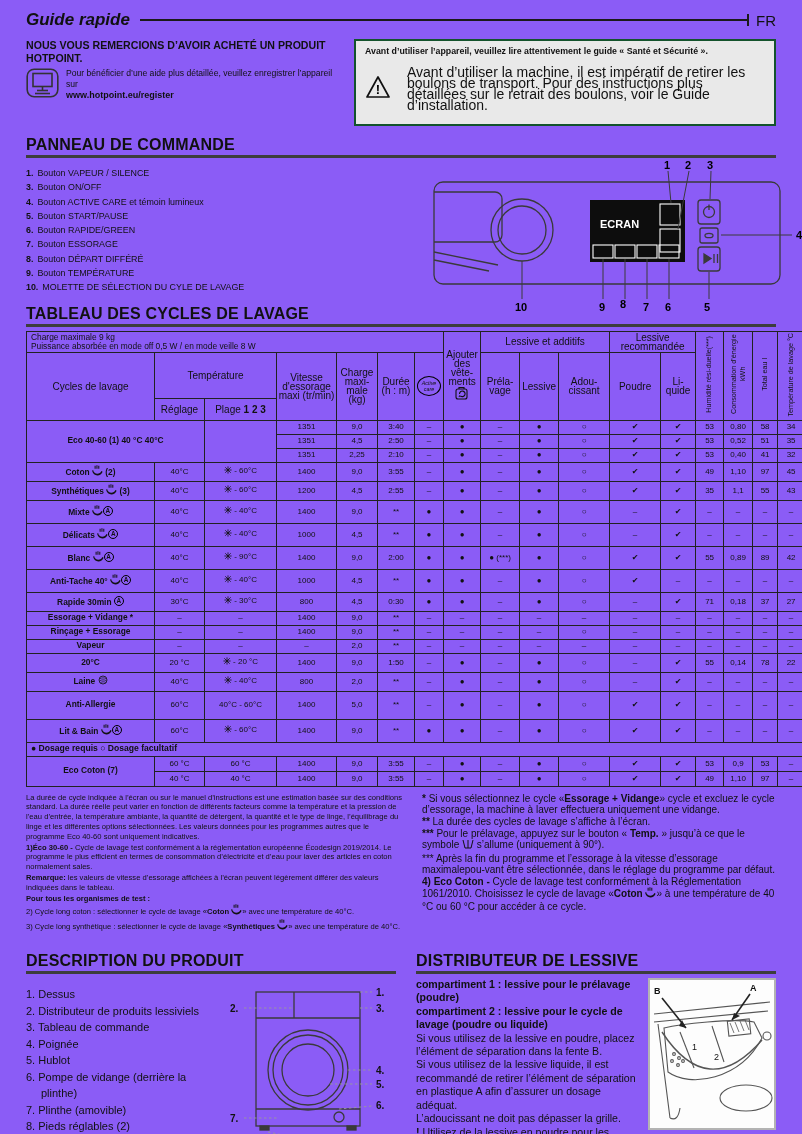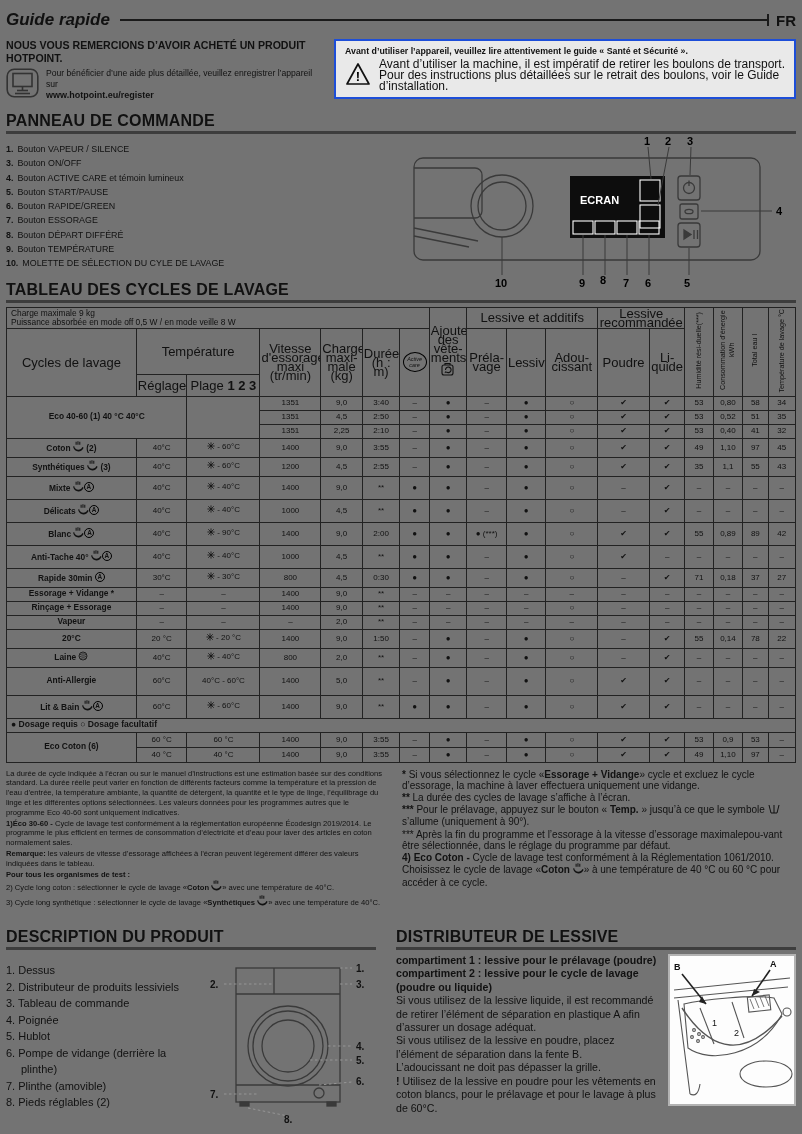--- a/index.html
+++ b/index.html
@@ -1,51 +1,51 @@
 <!DOCTYPE html>
 <html><head>
 <meta charset="utf-8">
 <style>
   html,body{margin:0;padding:0;background:#fff;color:#111;font-family:"Liberation Sans",sans-serif;}
-  .page{position:relative;width:802px;height:1134px;box-sizing:border-box;padding:8px 6px;overflow:hidden;background:#737373;}
+  .page{position:relative;width:802px;height:1134px;box-sizing:border-box;padding:8px 26px;overflow:hidden;background:#8b5cf6;}
 
   
   .masthead{display:flex;align-items:center;margin-top:2px;}
   .gtitle{font-style:italic;font-weight:bold;font-size:17px;white-space:nowrap;padding-right:10px;}
   .mrule{flex:1;height:2px;background:#1a1a1a;}
   .lang-tick{width:2px;height:12px;background:#1a1a1a;margin-left:0;}
-  .lang{font-weight:bold;font-size:15px;margin-left:7px;}
+  .lang{font-weight:normal;font-size:15px;margin-left:7px;}
 
   
   .intro-row{display:flex;gap:12px;margin-top:9px;align-items:flex-start;}
   .intro-left{width:316px;}
   .intro-title{font-size:10.6px;font-weight:bold;margin:0 0 4px;line-height:12.5px;}
   .reg-row{display:flex;gap:7px;align-items:flex-start;}
   .reg-text{font-size:8.6px;line-height:11px;margin:0;}
   .reg-url{font-weight:bold;font-size:9px;}
-  .warn-box{flex:1;background:#e9e9e9;border:2px solid #1d4ed8;padding:5px 9px;}
+  .warn-box{flex:1;background:#e9e9e9;border:2px solid #14532d;padding:5px 9px;}
   .warn-b{font-weight:bold;font-size:8.8px;margin:0 0 3px;}
   .warn-row{display:flex;gap:8px;align-items:center;}
-  .warn-row p{margin:0;font-size:12px;line-height:11px;}
+  .warn-row p{margin:8px;font-size:14px;line-height:11px;}
 
   h1.sec{font-size:16px;margin:10px 0 4px;border-bottom:3px solid #3d3d3d;padding-bottom:1px;letter-spacing:.2px;}
 
   
   .panel-row{display:flex;}
   .panel-list{list-style:none;margin:4px 0 0;padding:0;width:396px;font-size:8.9px;line-height:14.3px;}
   .panel-list b{margin-right:4px;}
   .panel-fig{flex:1;position:relative;}
   .panel-fig svg{position:absolute;top:-4px;left:0;}
   .cn{font:bold 11px "Liberation Sans",sans-serif;}
   .ecran{font:bold 11px "Liberation Sans",sans-serif;fill:#fff;}
 
   
   table.cycles{width:100%;border-collapse:collapse;table-layout:fixed;font-size:8px;margin-top:3px;border:1.5px solid #000;}
   .cycles td{border:1px solid #222;text-align:center;vertical-align:middle;padding:0 1px;overflow:hidden;line-height:9.5px;}
-  .cycles .hdr{font-size:13px;line-height:9px;}
+  .cycles .hdr{font-size:10px;line-height:9px;}
   .note-cell{text-align:left !important;padding:1px 4px !important;font-size:8.4px !important;}
   .c-name{font-weight:bold;font-size:8.4px;}
   .vert span{writing-mode:vertical-rl;transform:rotate(180deg);font-size:7.2px;line-height:8.5px;max-height:84px;display:inline-block;}
   tr.h12>td{height:13px;} tr.h13>td{height:14px;} tr.h17>td{height:18px;} tr.h21>td{height:22px;} tr.h26>td{height:27px;}
   .legend-cell{text-align:left !important;font-weight:bold;font-size:8.6px;padding-left:4px !important;height:13px;}
   .aclogo{display:inline-block;width:22px;border:1px solid #000;border-radius:50%;font-size:5.4px;line-height:6px;padding:3px 0;font-style:italic;}
   .ic-a{display:inline-block;border:1px solid #000;border-radius:50%;width:8px;height:8px;line-height:8px;font-size:6.4px;text-align:center;font-weight:bold;vertical-align:2px;}
   .ic{display:inline-block;vertical-align:-1px;}
 
   
@@ -678,21 +678,21 @@
           <td>✔</td>
           <td>–</td>
           <td>–</td>
           <td>–</td>
           <td>–</td>
         </tr>
         <tr>
           <td class="legend-cell" colspan="17">● Dosage requis   ○ Dosage facultatif</td>
         </tr>
         <tr class="h13">
-          <td class="c-name" rowspan="2"><b>Eco Coton (6)</b></td>
+          <td class="c-name" rowspan="2"><b>Eco Coton (7)</b></td>
           <td>60 °C</td>
           <td>60 °C</td>
           <td>1400</td>
           <td>9,0</td>
           <td>3:55</td>
           <td>–</td>
           <td>●</td>
           <td>–</td>
           <td>●</td>
           <td>○</td>
@@ -850,21 +850,21 @@
               <text x="4" y="14">B</text>
               <text x="100" y="11">A</text>
               <text x="42" y="70" font-weight="normal">1</text>
               <text x="64" y="80" font-weight="normal">2</text>
             </g>
           </svg>
         </div>
         <div id="disp-paras">
             <p><b>compartiment 1 : lessive pour le prélavage (poudre)</b></p>
             <p><b>compartiment 2 : lessive pour le cycle de lavage (poudre ou liquide)</b></p>
+            <p>Si vous utilisez de la lessive en poudre, placez l’élément de séparation dans la fente B.</p>
             <p>Si vous utilisez de la lessive liquide, il est recommandé de retirer l’élément de séparation en plastique A afin d’assurer un dosage adéquat.</p>
-            <p>Si vous utilisez de la lessive en poudre, placez l’élément de séparation dans la fente B.</p>
             <p>L’adoucissant ne doit pas dépasser la grille.</p>
             <p><b>! </b>Utilisez de la lessive en poudre pour les vêtements en coton blancs, pour le prélavage et pour le lavage à plus de 60°C.</p>
           </div>
       </div>
     </div>
   </div>
 </div>
 
 </body></html>

